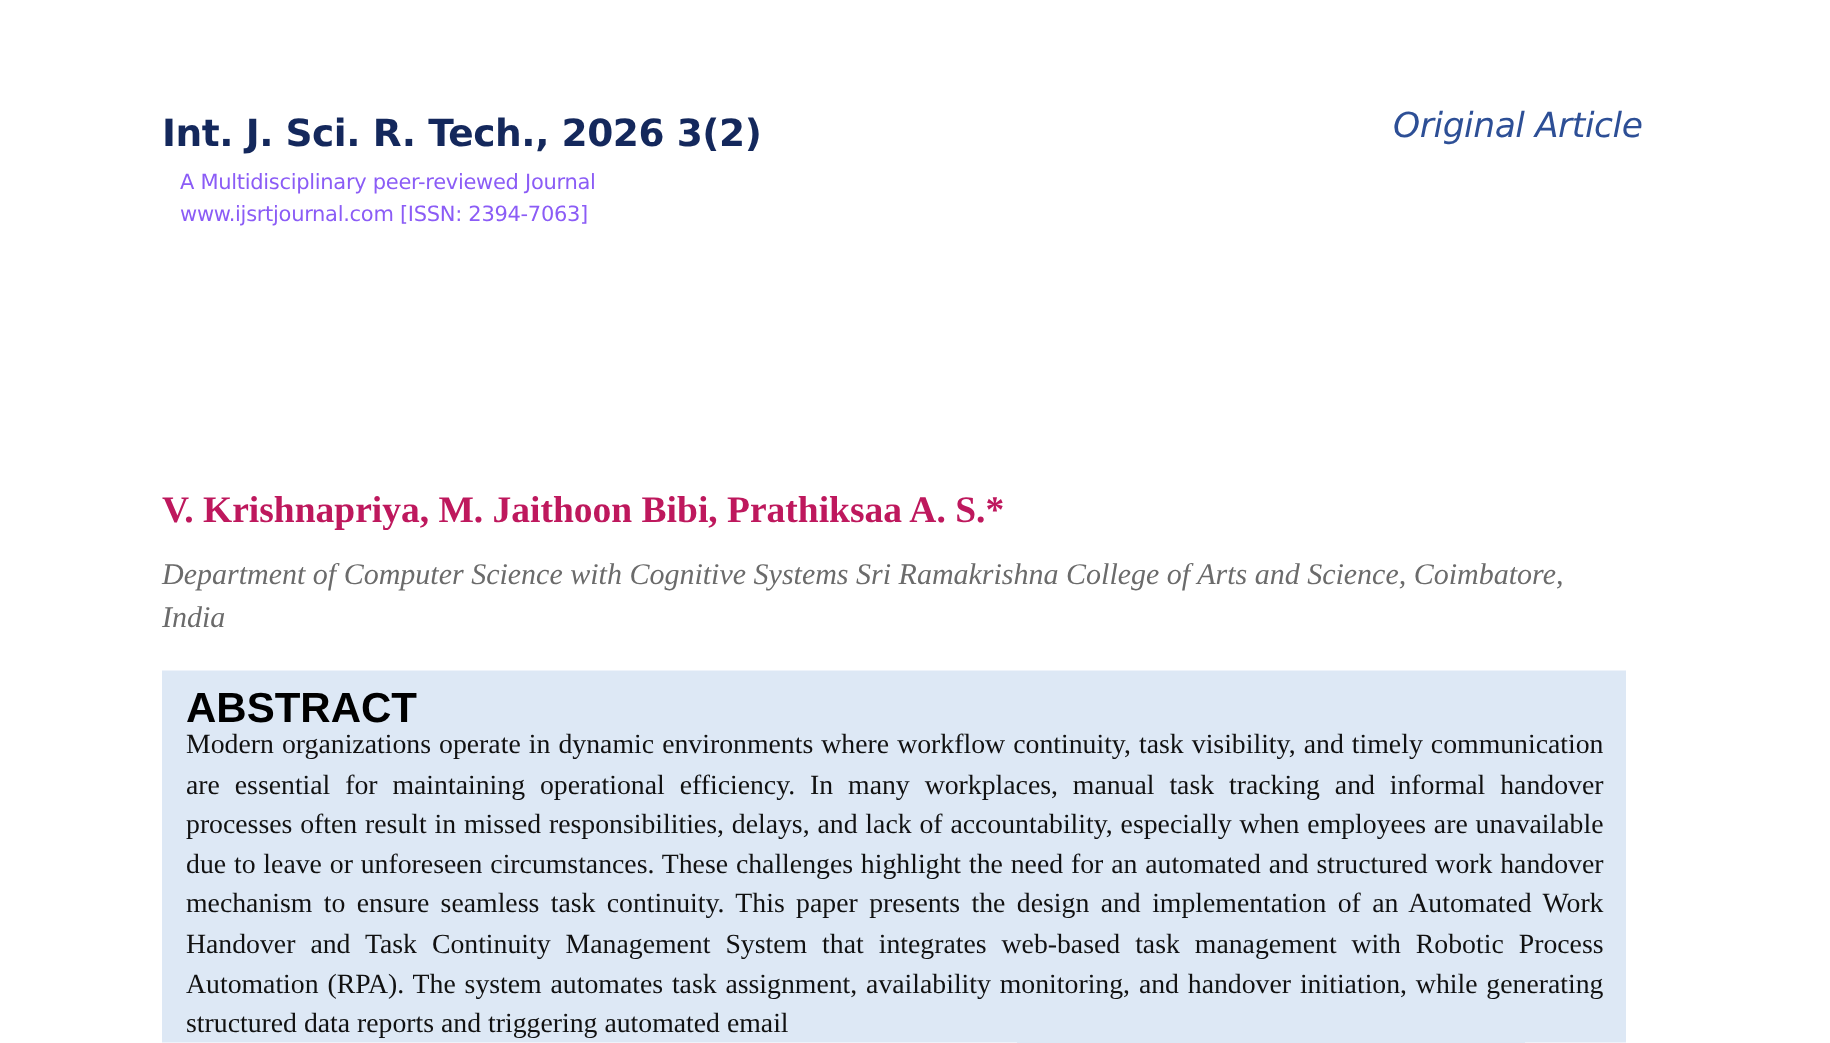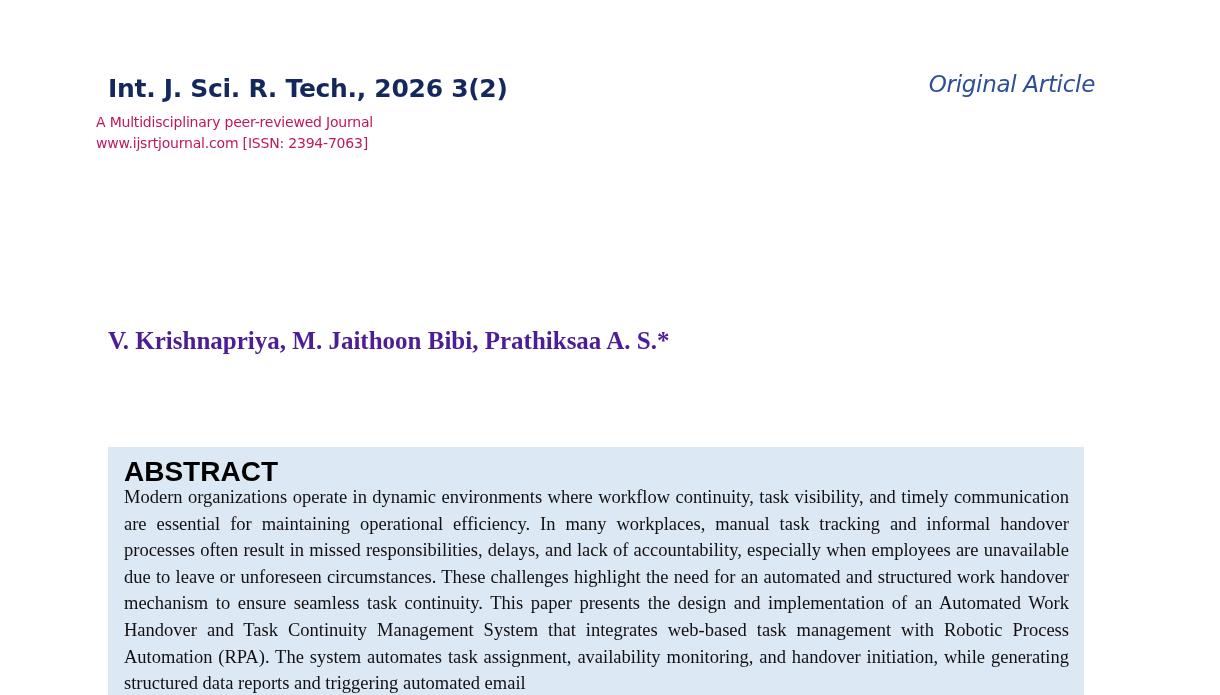--- a/index.html
+++ b/index.html
@@ -25,24 +25,24 @@
       left: 108px; top: 74px;
       font-family: "DejaVu Sans", sans-serif;
       font-weight: bold;
       font-size: 25px;
       color: #14285c;
       letter-spacing: -0.3px;
       white-space: nowrap;
     }
     .journal-sub {
       position: absolute;
-      left: 96px;
+      left: 120px;
       font-family: "DejaVu Sans", sans-serif;
       font-size: 14px;
-      color: #be185d;
+      color: #8b5cf6;
       white-space: nowrap;
       letter-spacing: -0.2px;
     }
     .journal-sub.line1 { top: 114px; }
     .journal-sub.line2 { top: 135px; }
     .article-type {
       position: absolute;
       right: 125px; top: 71px;
       font-family: "DejaVu Sans", sans-serif;
       font-style: italic;
@@ -62,21 +62,21 @@
       line-height: 42px;
       color: #1f3864;
       letter-spacing: -0.6px;
     }
     .authors {
       position: absolute;
       left: 108px; top: 327px;
       font-family: "Liberation Serif", serif;
       font-weight: bold;
       font-size: 25px;
-      color: #4c1d95;
+      color: #be185d;
       white-space: nowrap;
     }
     .affiliation {
       position: absolute;
       left: 108px; top: 369px;
       width: 960px;
       font-family: "Liberation Serif", serif;
       font-style: italic;
       font-size: 20px;
       line-height: 29px;
@@ -112,18 +112,19 @@
 <body>
 
 <div class="page">
   <div class="journal-title">Int. J. Sci. R. Tech., 2026 3(2)</div>
   <div class="journal-sub line1">A Multidisciplinary peer-reviewed Journal</div>
   <div class="journal-sub line2">www.ijsrtjournal.com [ISSN: 2394-7063]</div>
   <div class="article-type">Original Article</div>
 
 
   <div class="authors">V. Krishnapriya, M. Jaithoon Bibi, Prathiksaa A. S.*</div>
+  <div class="affiliation">Department of Computer Science with Cognitive Systems Sri Ramakrishna College of Arts and Science, Coimbatore, India</div>
 
   <div class="abstract-box">
     <div class="abstract-heading">ABSTRACT</div>
     <div class="abstract-text">Modern organizations operate in dynamic environments where workflow continuity, task visibility, and timely communication are essential for maintaining operational efficiency. In many workplaces, manual task tracking and informal handover processes often result in missed responsibilities, delays, and lack of accountability, especially when employees are unavailable due to leave or unforeseen circumstances. These challenges highlight the need for an automated and structured work handover mechanism to ensure seamless task continuity. This paper presents the design and implementation of an Automated Work Handover and Task Continuity Management System that integrates web-based task management with Robotic Process Automation (RPA). The system automates task assignment, availability monitoring, and handover initiation, while generating structured data reports and triggering automated email</div>
   </div>
 </div>
 
 </body></html>

